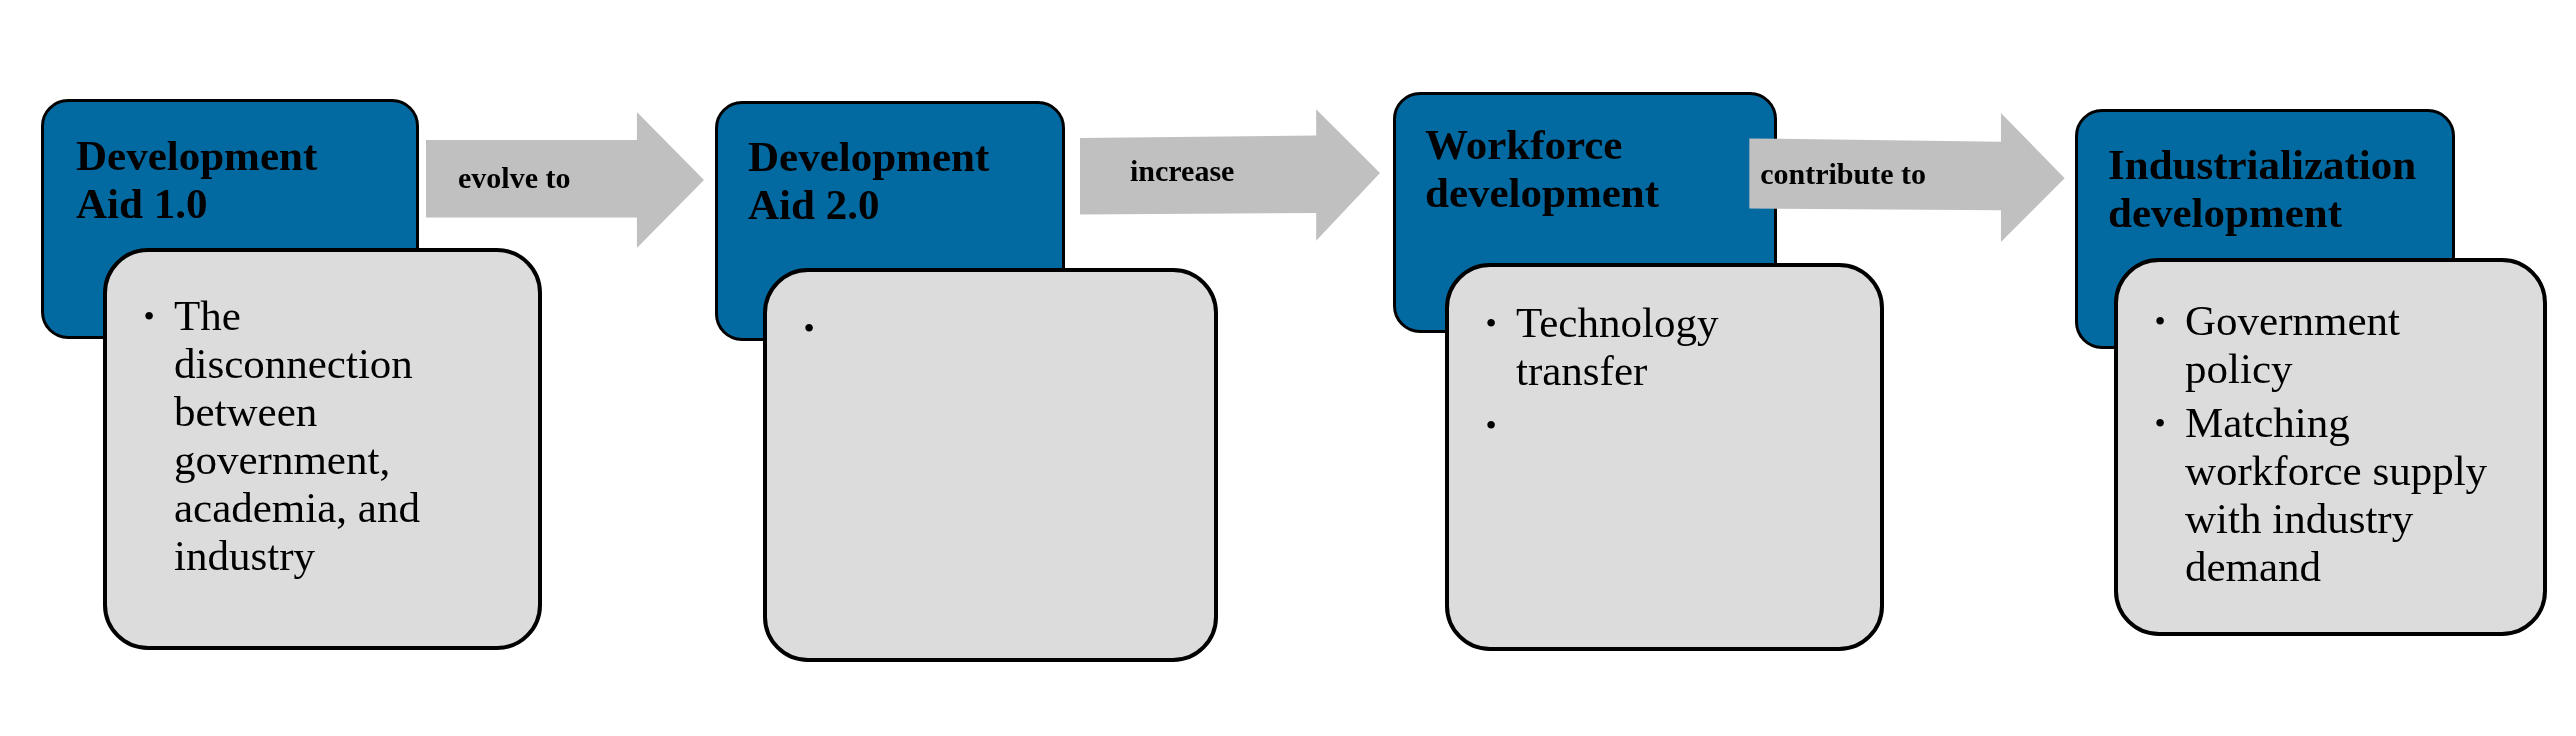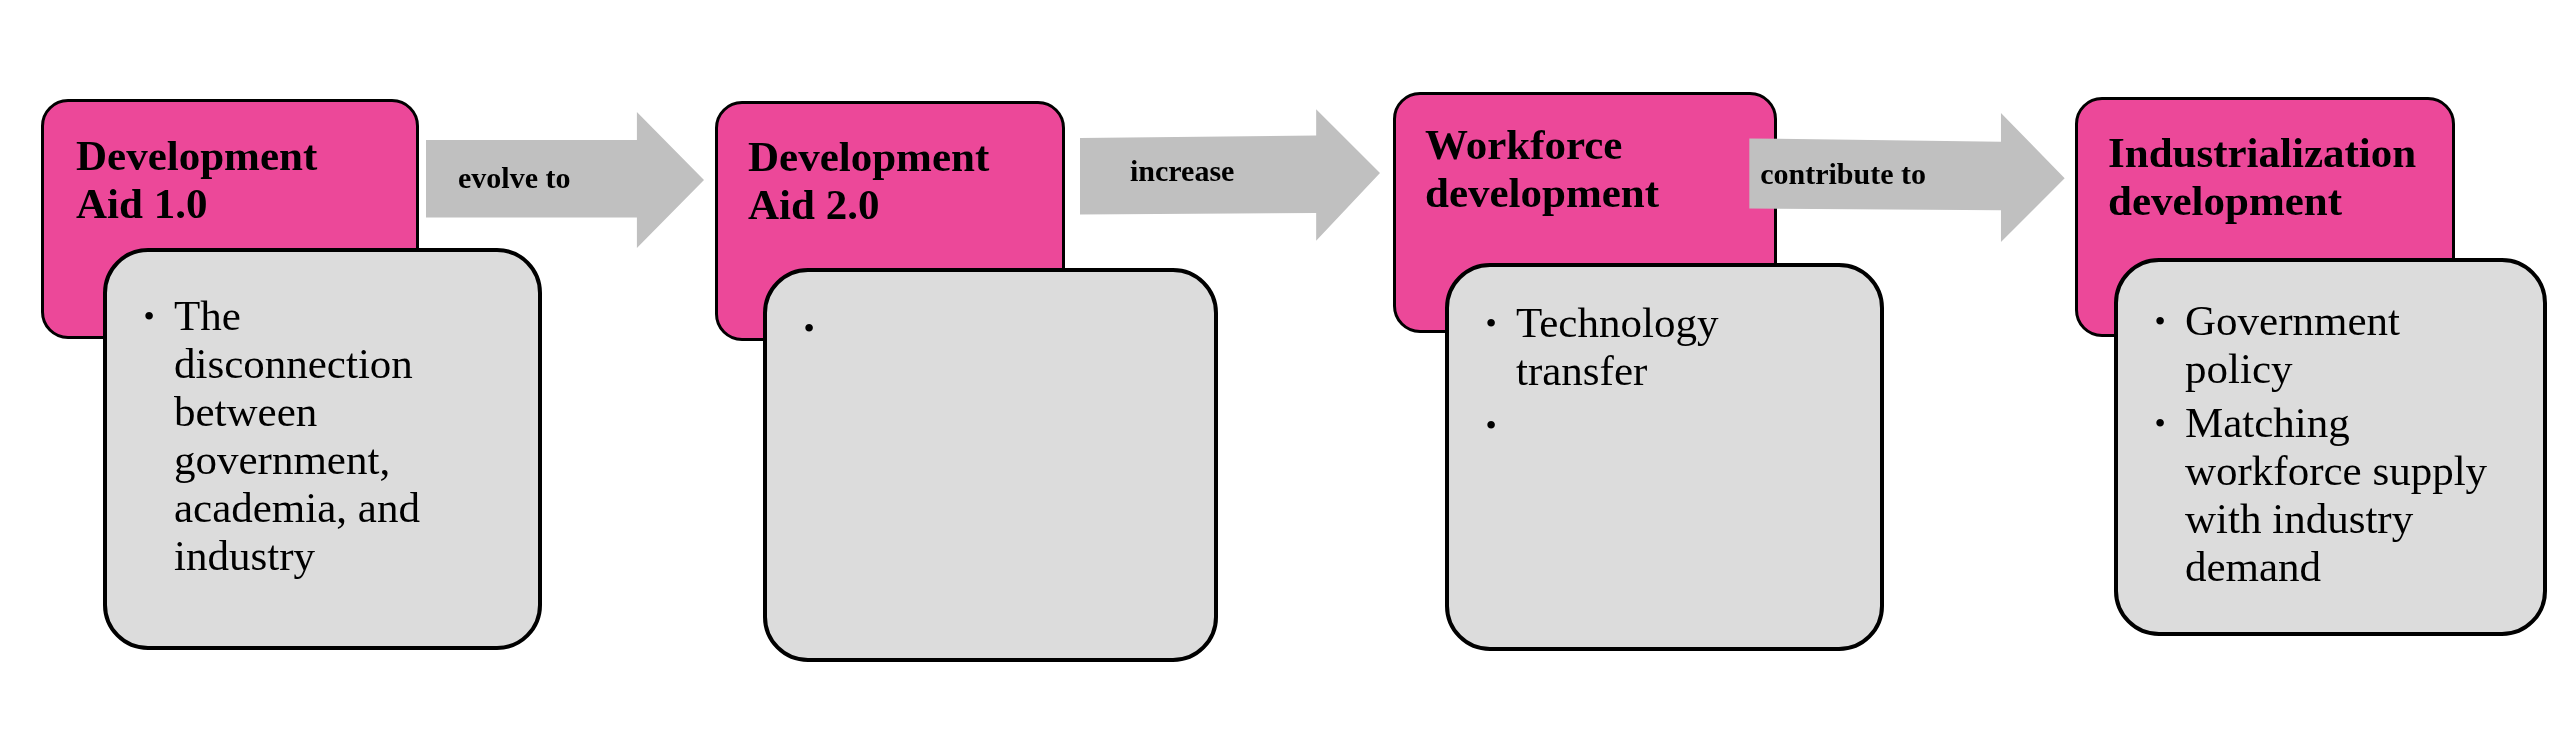--- a/index.html
+++ b/index.html
@@ -1,19 +1,19 @@
 <!DOCTYPE html>
 <html style="font-size:12.8px"><head>
 <meta charset="utf-8">
 <style>
   html, body { margin:0; padding:0; background:#ffffff; }
   body { width:2576px; height:736px; position:relative; overflow:hidden;
          font-family:"Liberation Serif", "DejaVu Serif", serif; color:#000; }
   .stage { position:absolute; left:0; top:0; width:2576px; height:736px; }
-  .title-box { position:absolute; background:#ec4899; border:3.2px solid #000; border-radius:27px; box-sizing:border-box; }
+  .title-box { position:absolute; background:#0369a1; border:3.2px solid #000; border-radius:27px; box-sizing:border-box; }
   .title-box .t { position:absolute; left:29px; top:29px; font-weight:bold; font-size:43px; line-height:48px; white-space:pre-line; }
   .detail-box { position:absolute; background:#dcdcdc; border:4px solid #000; border-radius:45px; box-sizing:border-box; }
   .detail-box ul { list-style:none; margin:0; padding:0; position:absolute; left:35px; right:8px; top:35px; }
   .detail-box li { position:relative; padding-left:32px; font-size:43px; line-height:48px; margin-bottom:6.4px; }
   .detail-box li .bullet { position:absolute; left:1.6px; top:0; font-size:32px; }
   .arrow { position:absolute; }
   .arrow svg { position:absolute; left:0; top:0; }
   .arrow .lbl { position:absolute; font-weight:bold; font-size:30px; line-height:48px; white-space:nowrap; }
 </style>
 </head>
@@ -66,21 +66,21 @@
     </ul>
   </div>
 
   <div class="arrow" style="left:1749px; top:113px; width:316px; height:129px;">
     <svg width="316" height="129" viewBox="0 0 396 162">
       <polygon points="0,32 316,36 316,0 396,82 316,162 316,122 0,120" fill="#c0c0c0"></polygon>
     </svg>
     <div class="lbl" style="left:11.2px; top:37px;">contribute to</div>
   </div>
 
-  <div class="title-box" style="left:2075px; top:97px; width:380px; height:240px;">
+  <div class="title-box" style="left:2075px; top:109px; width:380px; height:240px;">
     <div class="t" style="left:30px; top:29px;">Industrialization
 development</div>
   </div>
   <div class="detail-box" style="left:2114px; top:258px; width:433px; height:378px;">
     <ul style="left:35px; top:35px; right:9.6px;">
       <li><span class="bullet">•</span><span style="display:inline-block; max-width:256px;">Government policy</span></li>
       <li><span class="bullet">•</span><span style="display:inline-block; max-width:351px;">Matching workforce supply with industry demand</span></li>
     </ul>
   </div>
 

